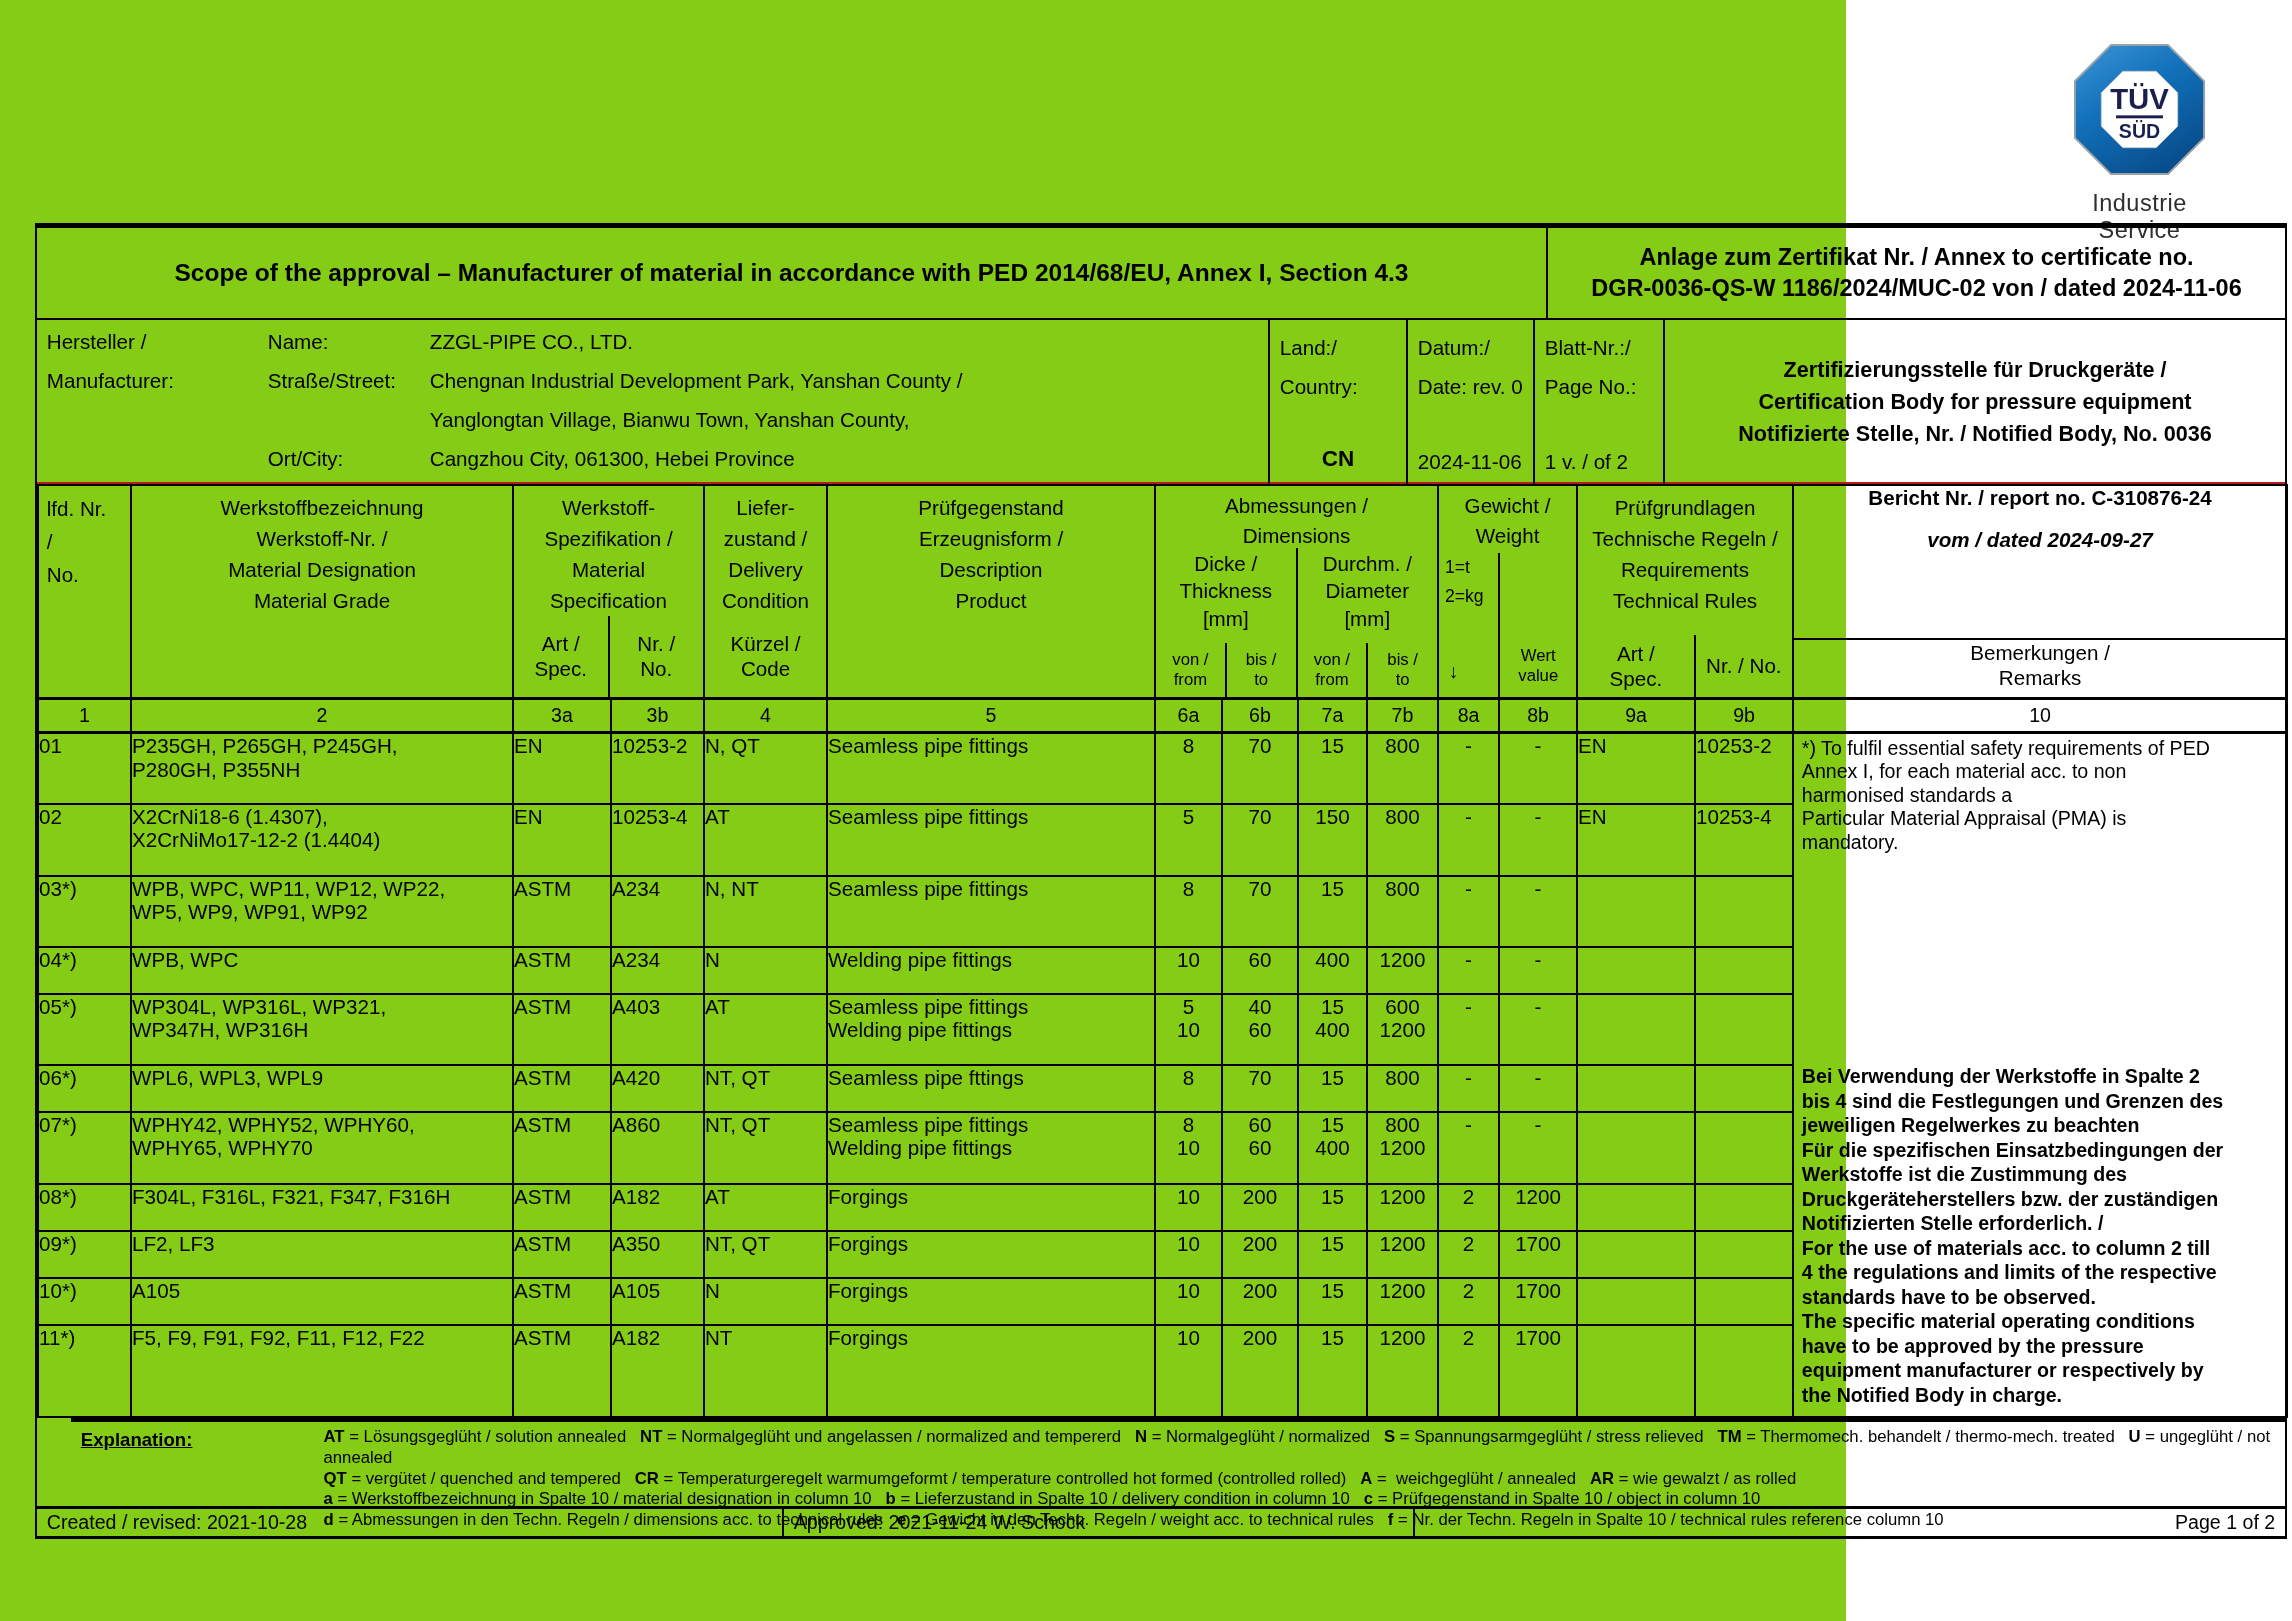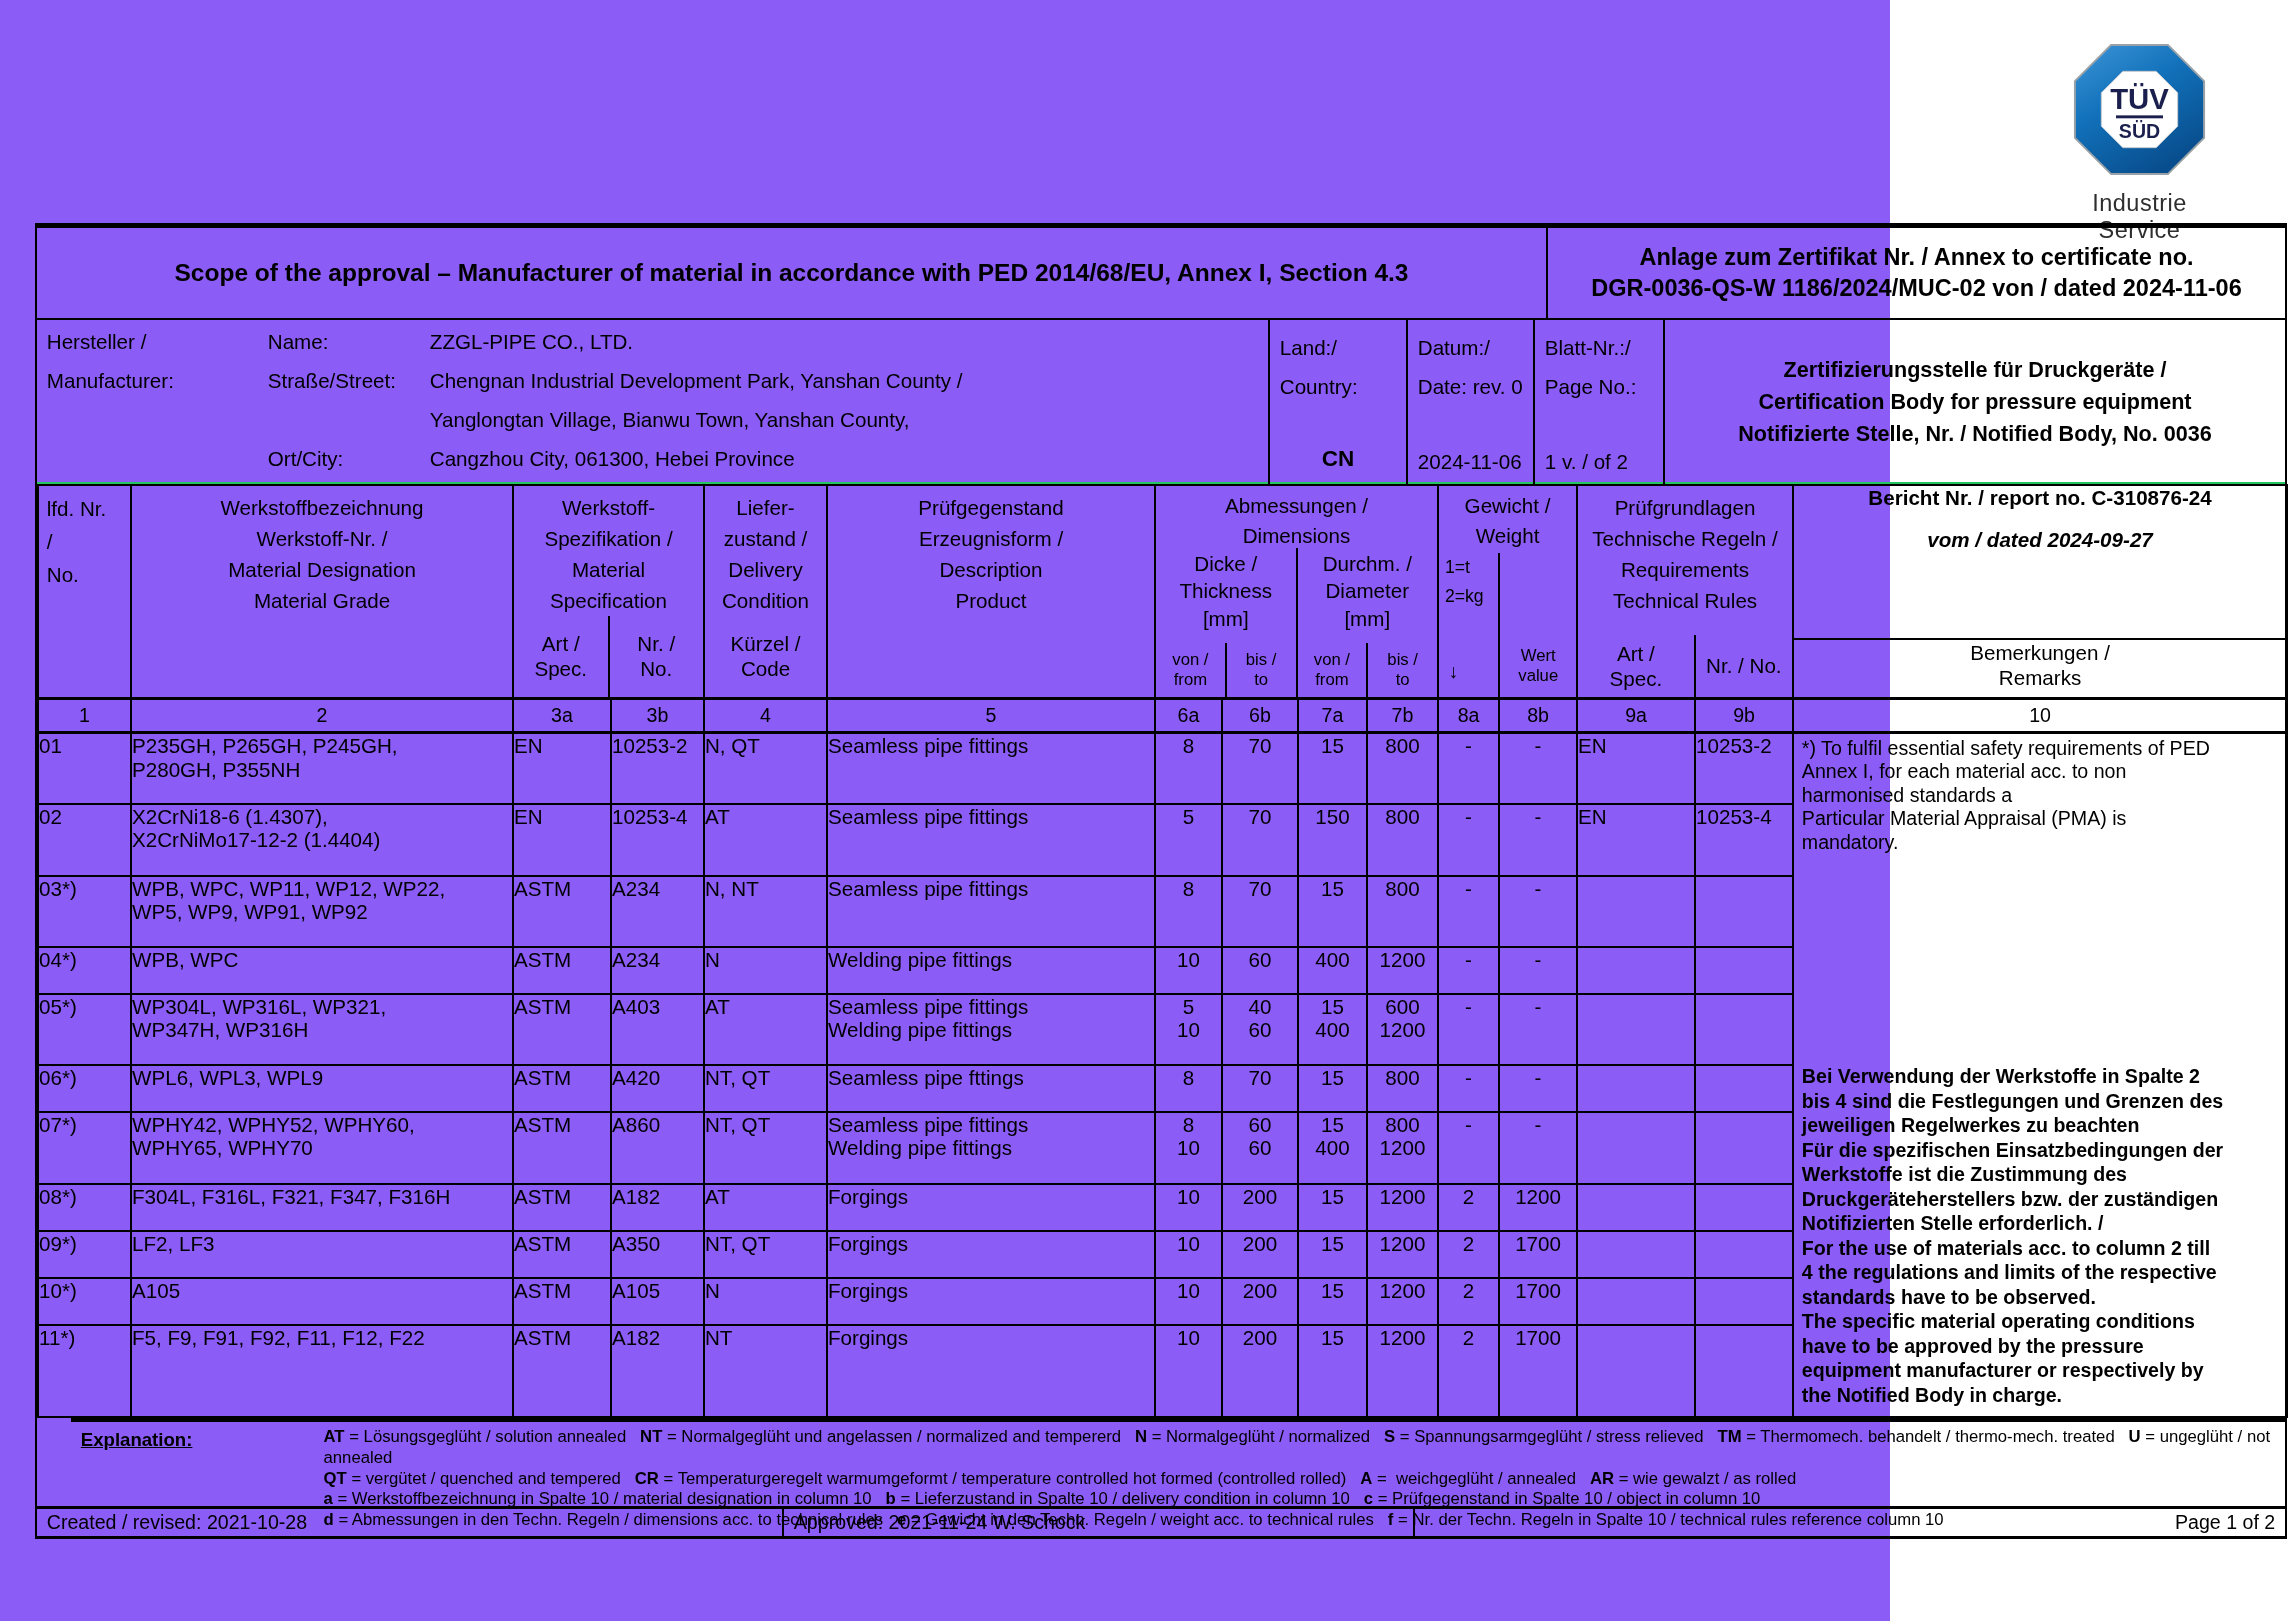--- a/index.html
+++ b/index.html
@@ -1,38 +1,38 @@
 <!DOCTYPE html>
 <html><head>
 <meta charset="utf-8">
 <style>
   html,body{margin:0;padding:0;background:#fff;}
-  .page{position:relative;width:1846px;height:1621px;background:#8b5cf6;
-        font-family:"Liberation Sans","DejaVu Sans",sans-serif;color:#000;padding-left:44px;}
+  .page{position:relative;width:1846px;height:1621px;background:#84cc16;
+        font-family:"Liberation Sans","DejaVu Sans",sans-serif;color:#000;}
   .pre{white-space:pre-line;}
   .b{font-weight:bold;}
   .bl{border-left:2px solid #000;}
 
   
   .logo-wrap{position:absolute;left:2056px;top:41px;width:167px;text-align:center;}
   .logo-caption{margin-top:7.8px;font-size:23.5px;color:#2e2e2e;letter-spacing:0.5px;}
 
   
   .doc{position:absolute;left:35px;top:223px;width:2248px;
        border:2.9px solid #000;border-top:5.9px solid #000;border-bottom:3.9px solid #000;
        box-sizing:content-box;}
 
   
   .row-a{display:grid;grid-template-columns:1509px 1fr;height:90px;border-bottom:2px solid #000;}
   .row-a .cell{display:flex;flex-direction:column;justify-content:center;text-align:center;gap:4.9px;}
   .title-line{font-size:24.5px;font-weight:bold;}
   .annex-line{font-size:23.5px;font-weight:bold;}
 
   
-  .row-b{display:grid;grid-template-columns:1231px 138px 127px 130px 1fr;height:162px;border-bottom:2px solid #22c55e;}
+  .row-b{display:grid;grid-template-columns:1231px 138px 127px 130px 1fr;height:162px;border-bottom:2px solid #b91c1c;}
   .mfr-grid{display:grid;grid-template-columns:221px 162px 1fr;grid-auto-rows:39px;
             padding:7.8px 0 0 9.8px;font-size:20.6px;}
   .mfr-grid div{padding-top:2px;}
   .small-col{display:flex;flex-direction:column;font-size:20.6px;}
   .small-col .lbls{padding:7.8px 0 0 9.8px;line-height:39px;}
   .small-col .val{margin-top:auto;padding:0 0 9.8px 9.8px;}
   .small-col .val-center{margin-top:auto;padding:0 0 11.8px 0;text-align:center;font-size:22.5px;}
   .certbody{display:flex;flex-direction:column;justify-content:center;text-align:center;gap:5.9px;
             font-size:21.6px;font-weight:bold;padding:0 5.9px;}
 

